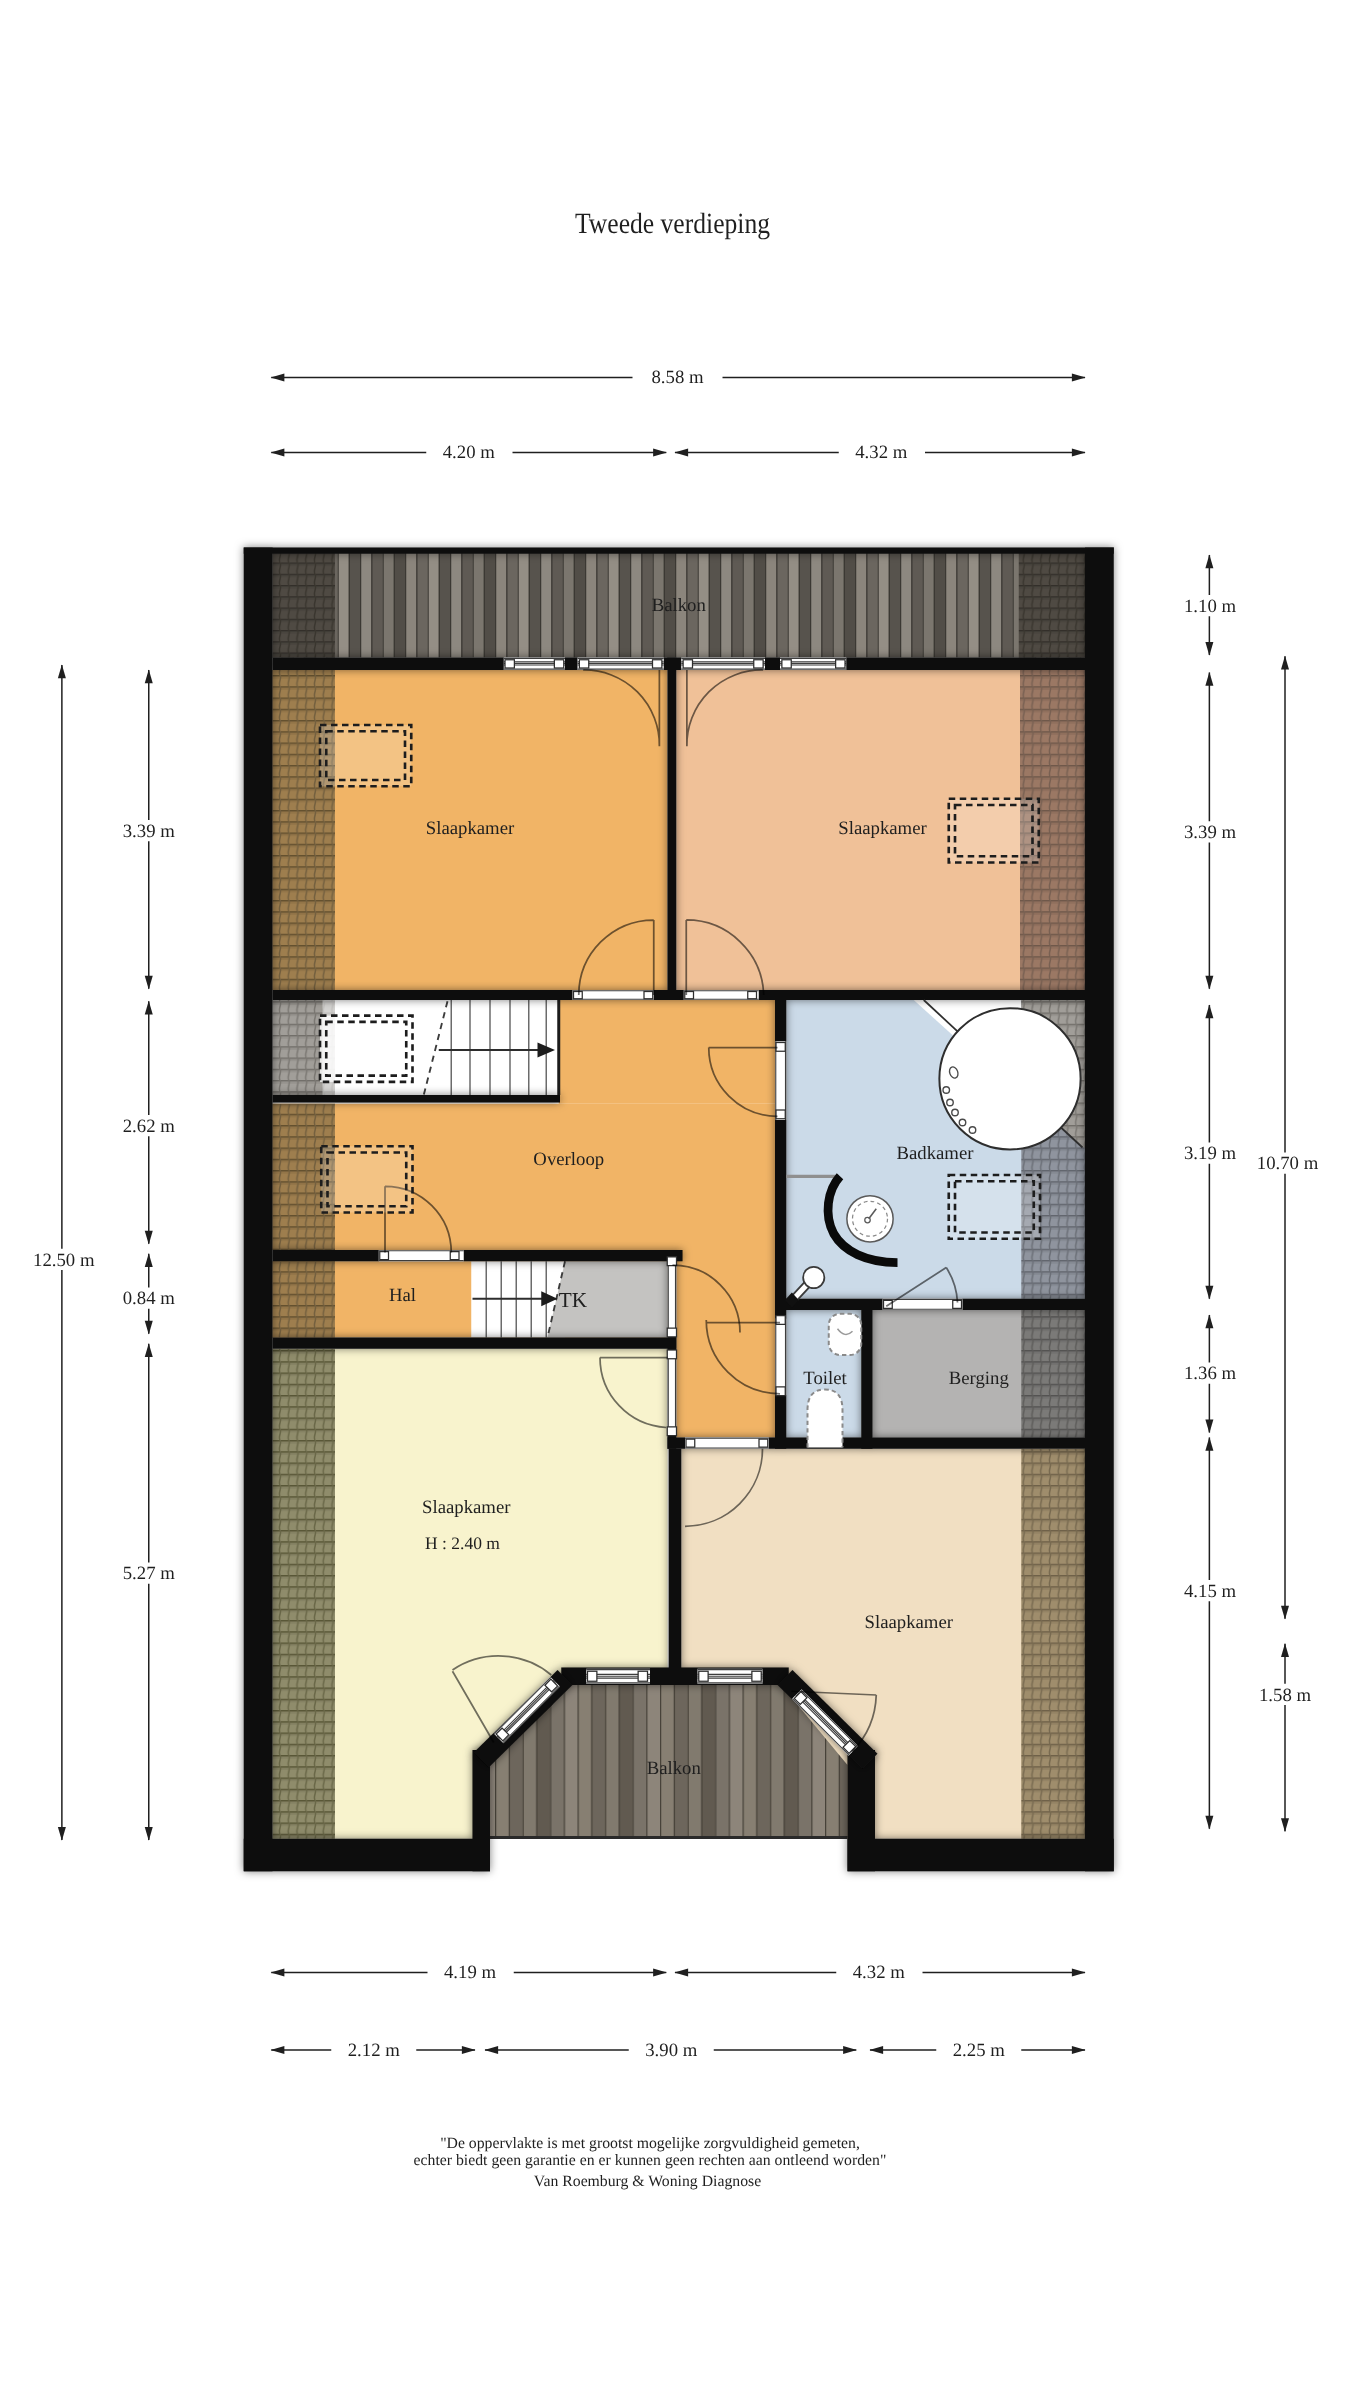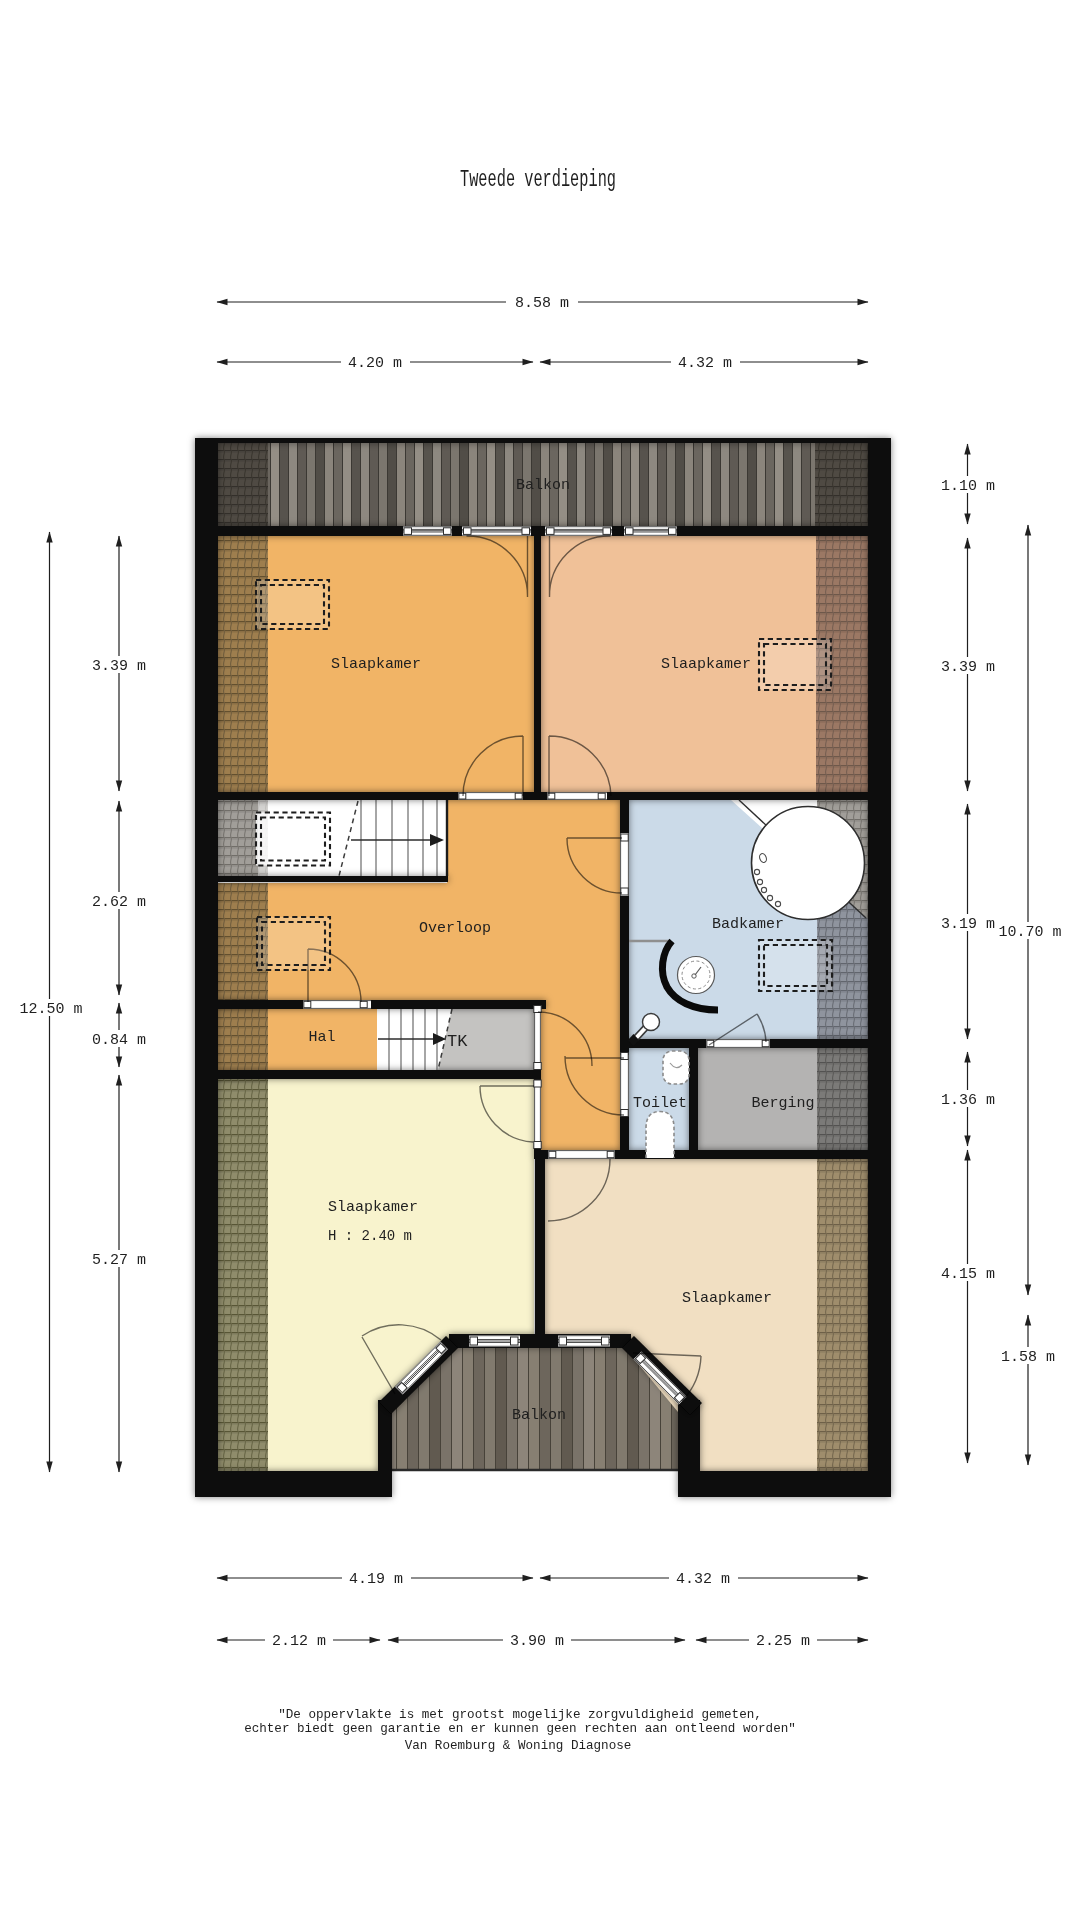--- a/index.html
+++ b/index.html
@@ -1,16 +1,16 @@
 <!DOCTYPE html>
 <html><head>
 <meta charset="utf-8">
 <style>
 html,body{margin:0;padding:0;background:#fff;}
-#page{position:relative;width:1080px;height:1920px;background:#b91c1c;font-family:Liberation Mono, monospace;}
+#page{position:relative;width:1080px;height:1920px;background:#b91c1c;font-family:Liberation Serif, serif;}
 svg{position:absolute;left:0;top:0;}
 text{fill:#1f1f1f;}
 .dim{font-size:15px;fill:#1f1f1f;}
 .lbl{font-size:15px;fill:#262626;}
 </style>
 </head>
 <body>
 <div id="page">
 <svg width="1080" height="1920" viewBox="0 0 1080 1920">
 <defs>

